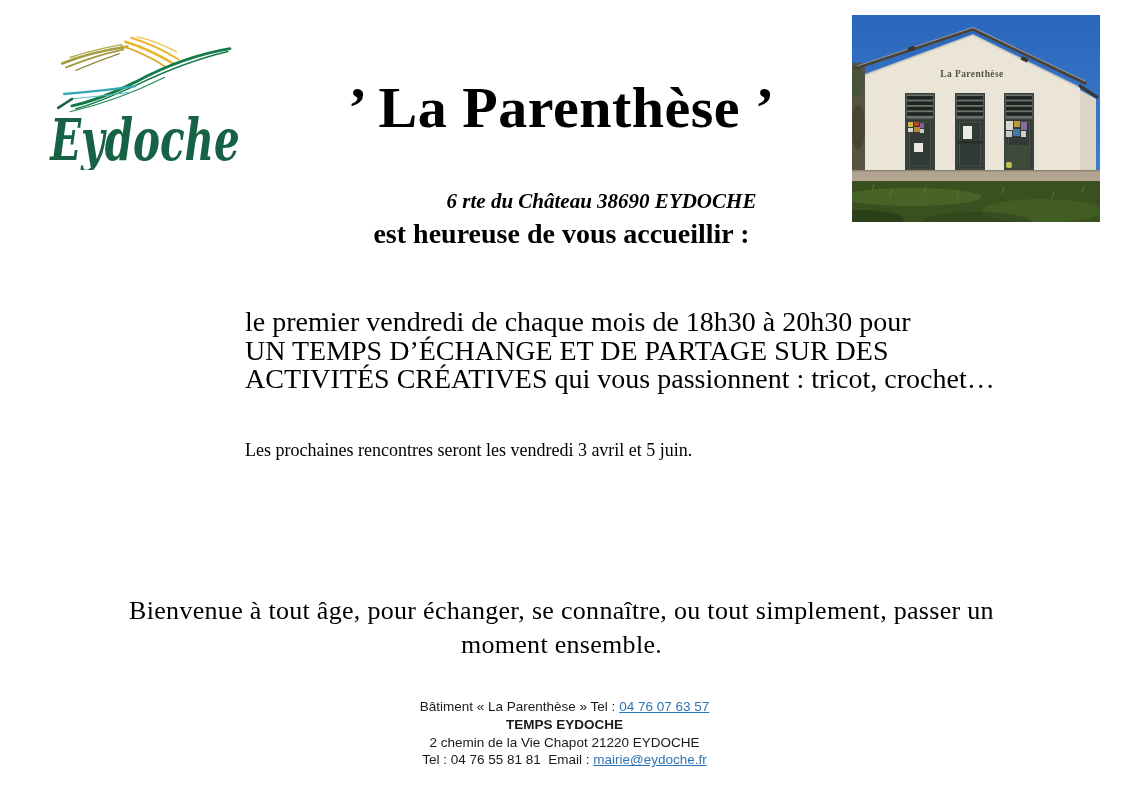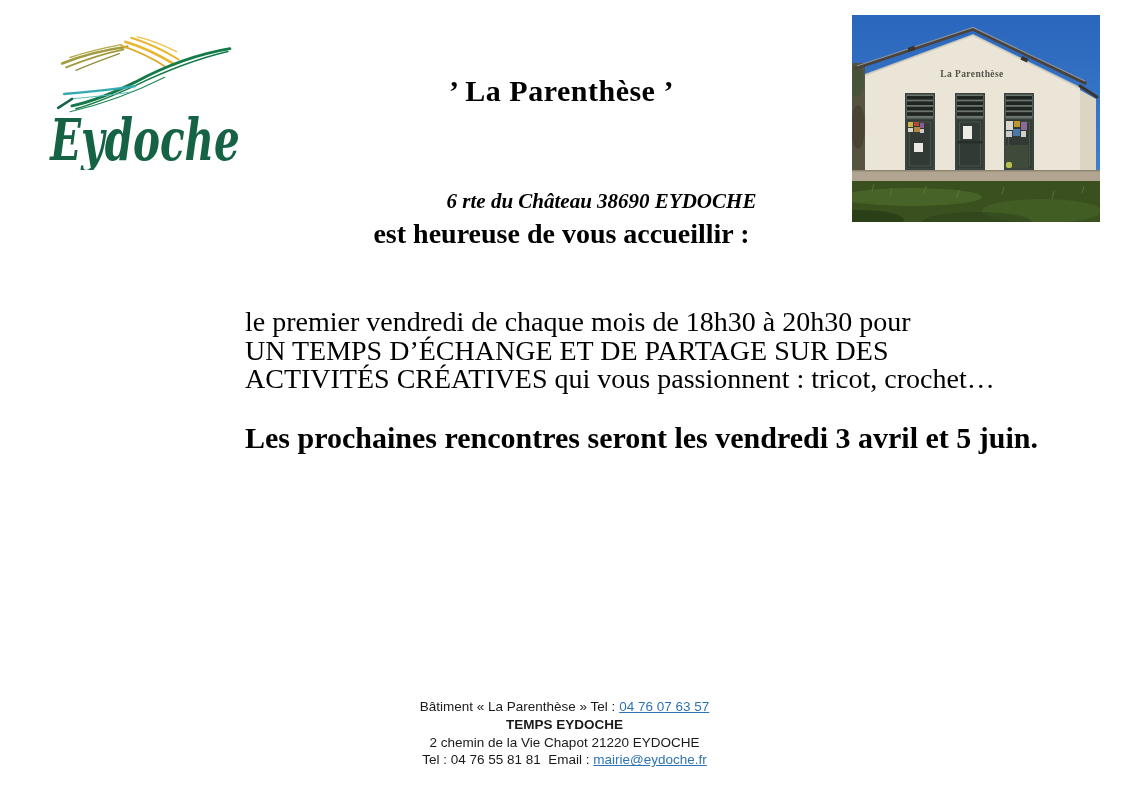--- a/index.html
+++ b/index.html
@@ -4,37 +4,37 @@
 <style>
   html,body { margin:0; padding:0; background:#fff; }
   .page {
     position:relative; width:1123px; height:794px; background:#ffffff;
     font-family:"Liberation Serif", serif; color:#000; overflow:hidden;
   }
   .logo { position:absolute; left:45px; top:22px; width:200px; height:148px; }
   .photo { position:absolute; left:852px; top:15px; width:248px; height:246px; }
   .title {
     position:absolute; top:74px; left:0; width:100%; text-align:center;
-    font-size:30px; font-weight:bold; letter-spacing:0.5px;
+    font-size:58px; font-weight:bold; letter-spacing:0.5px;
   }
   .address {
     position:absolute; top:189px; left:0; width:100%; text-align:center;
     font-size:21px; font-weight:bold; font-style:italic;padding-left:40px;
   }
   .subtitle {
     position:absolute; top:218px; left:0; width:100%; text-align:center;
     font-size:28px; font-weight:bold;
   }
   .para1 {
     position:absolute; left:245px; top:308px; font-size:28px;
     line-height:28.5px; white-space:pre-line;
   }
   .para2 {
-    position:absolute; left:245px; top:424px; font-size:30px;
-    line-height:28.5px; white-space:pre-line;font-weight:bold;
+    position:absolute; left:245px; top:436px; font-size:18px;
+    line-height:28.5px; white-space:pre-line;
   }
   .welcome {
     position:absolute; top:594px; left:0; width:100%; text-align:center;
     font-size:26px; line-height:34px; white-space:pre-line; letter-spacing:0.3px;
   }
   .footer {
     position:absolute; top:698px; left:0; width:100%; text-align:center;
     font-family:"Liberation Sans", sans-serif; font-size:13.5px;
     line-height:17.8px; color:#1a1a1a;
   }
@@ -160,20 +160,22 @@
   </div>
 
   <div class="title">’ La Parenthèse ’</div>
   <div class="address">6 rte du Château 38690 EYDOCHE</div>
   <div class="subtitle">est heureuse de vous accueillir :</div>
 
   <div class="para1">le premier vendredi de chaque mois de 18h30 à 20h30 pour
 UN TEMPS D’ÉCHANGE ET DE PARTAGE SUR DES
 ACTIVITÉS CRÉATIVES qui vous passionnent : tricot, crochet…</div>
   <div class="para2">Les prochaines rencontres seront les vendredi 3 avril et 5 juin.</div>
+  <div class="welcome">Bienvenue à tout âge, pour échanger, se connaître, ou tout simplement, passer un
+moment ensemble.</div>
 
   <div class="footer">
     <div class="f-line"><span>Bâtiment « La Parenthèse » Tel : </span><a class="link" href="#">04 76 07 63 57</a></div>
     <div class="f-line f-bold">TEMPS EYDOCHE</div>
     <div class="f-line">2 chemin de la Vie Chapot 21220 EYDOCHE</div>
     <div class="f-line"><span>Tel : 04 76 55 81 81  Email : </span><a class="link" href="#">mairie@eydoche.fr</a></div>
   </div>
 
 </div>
 

